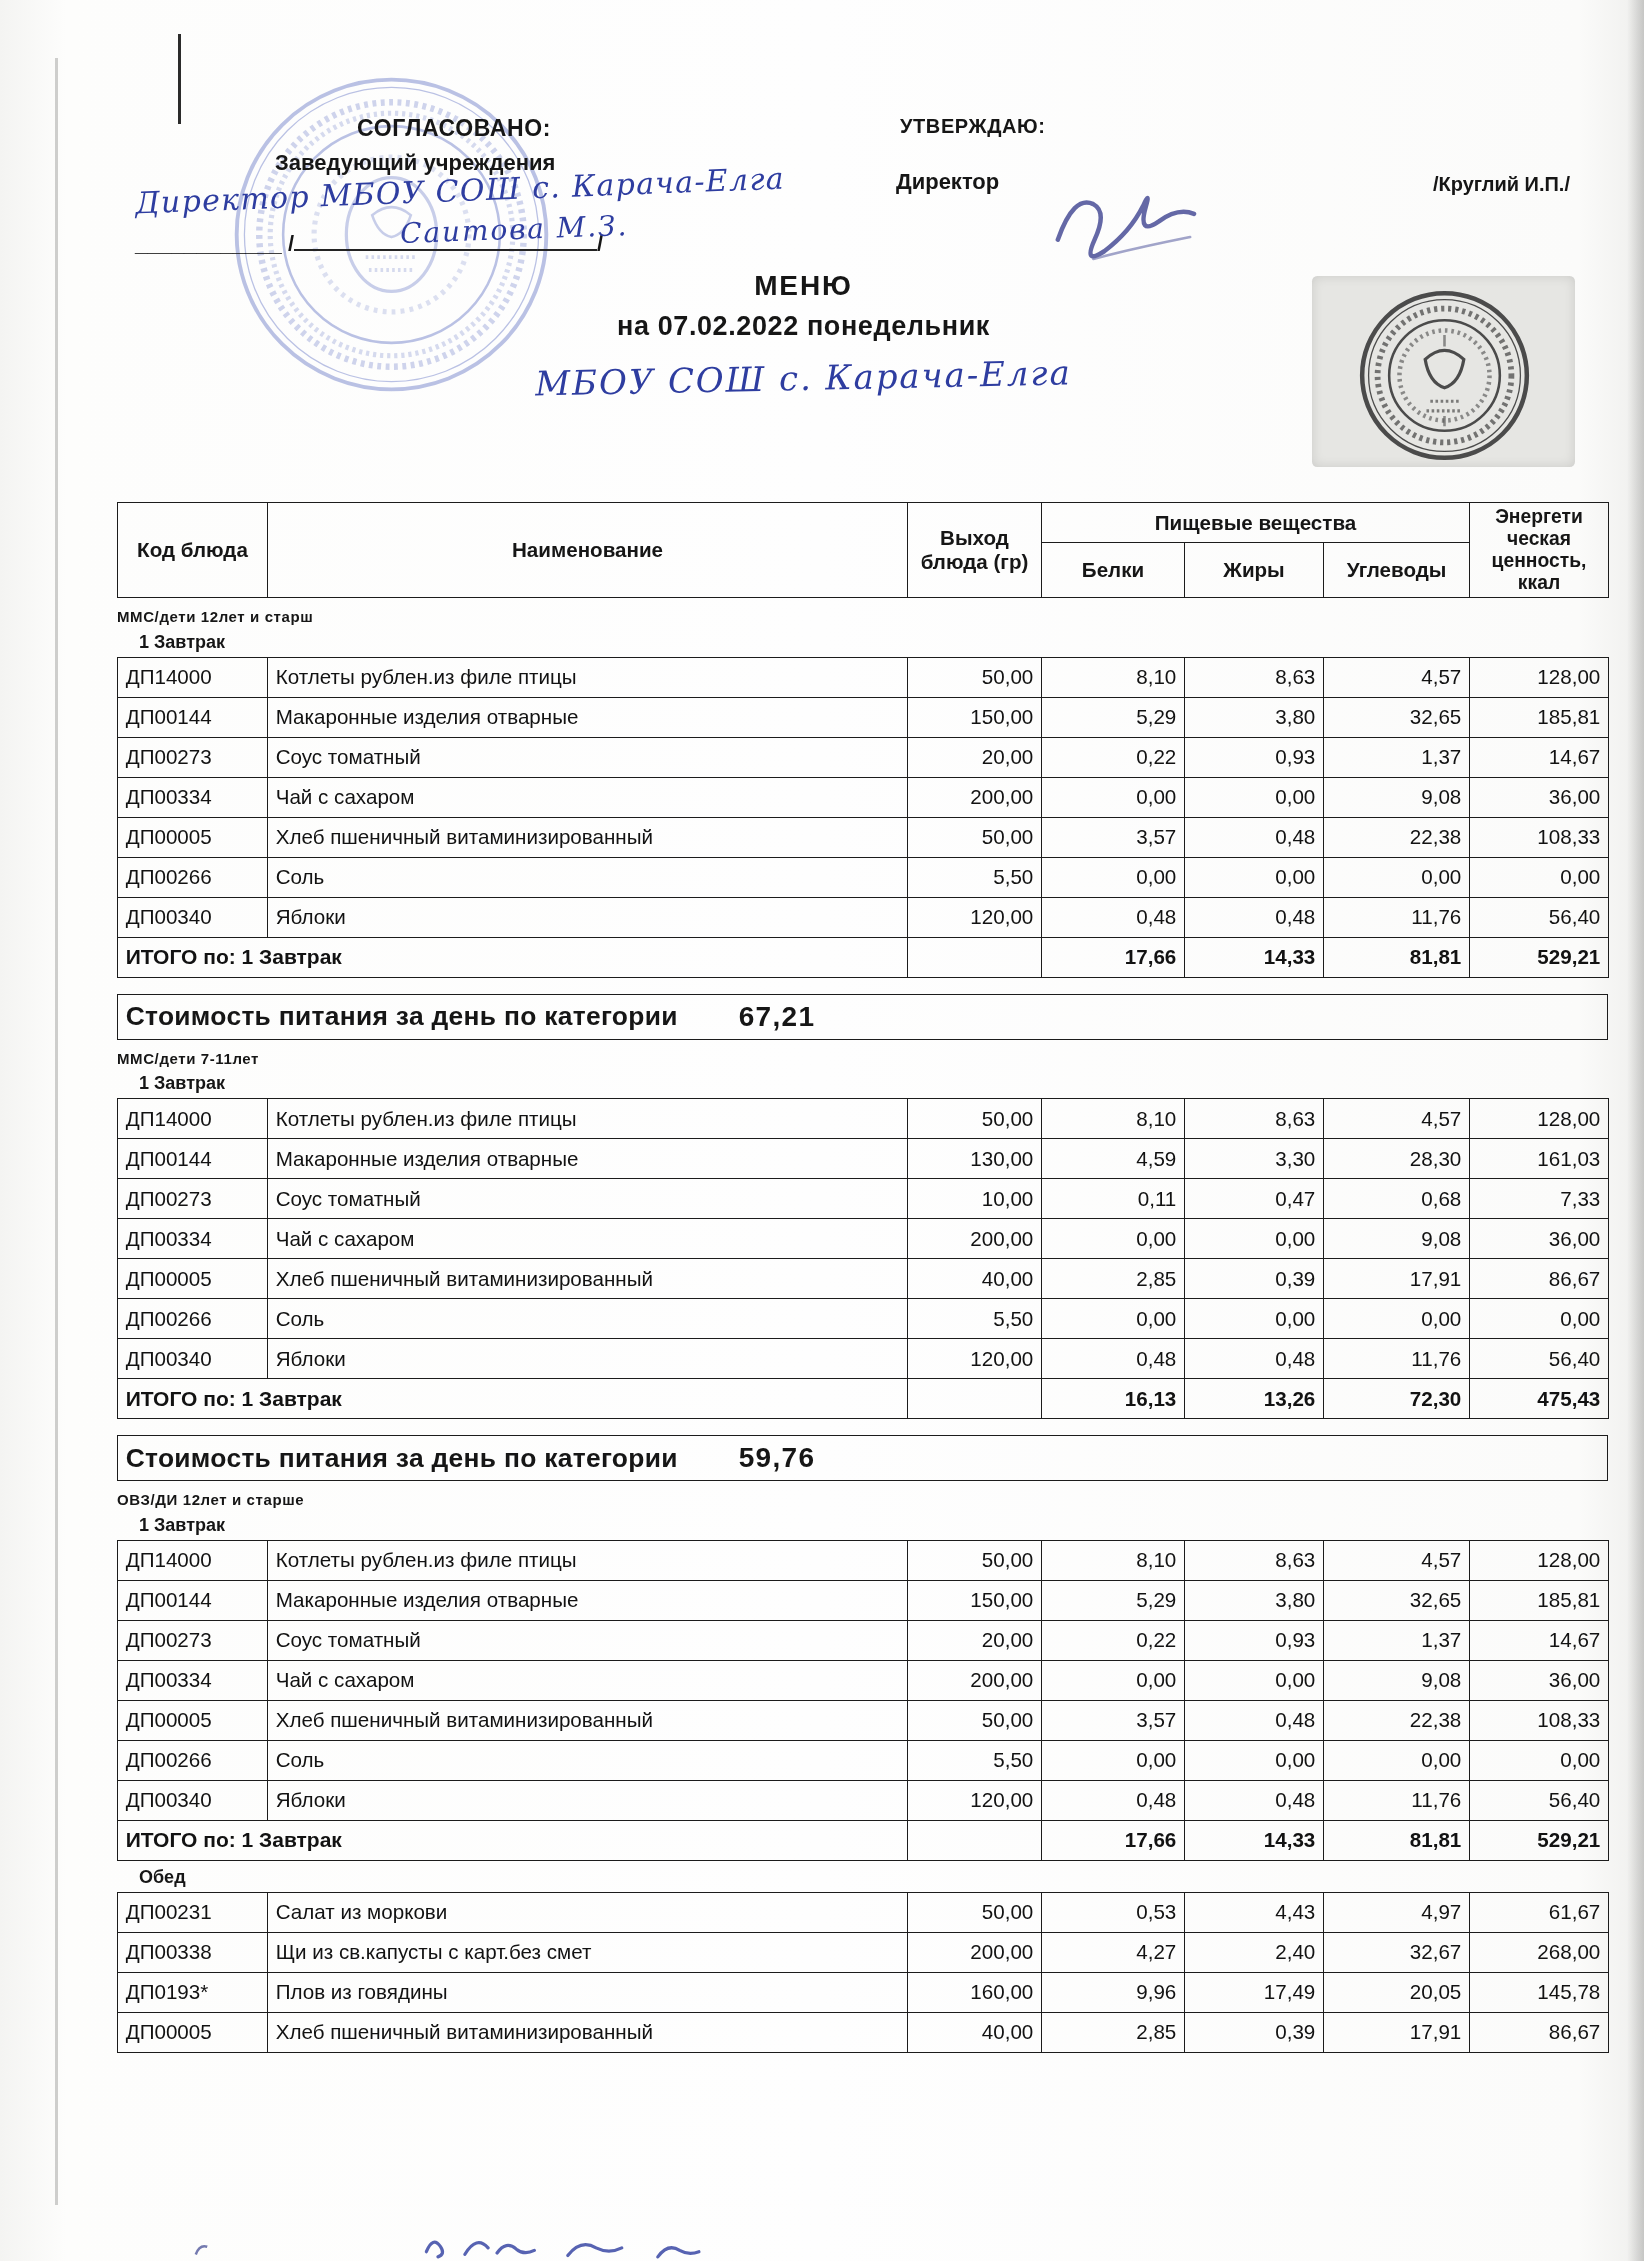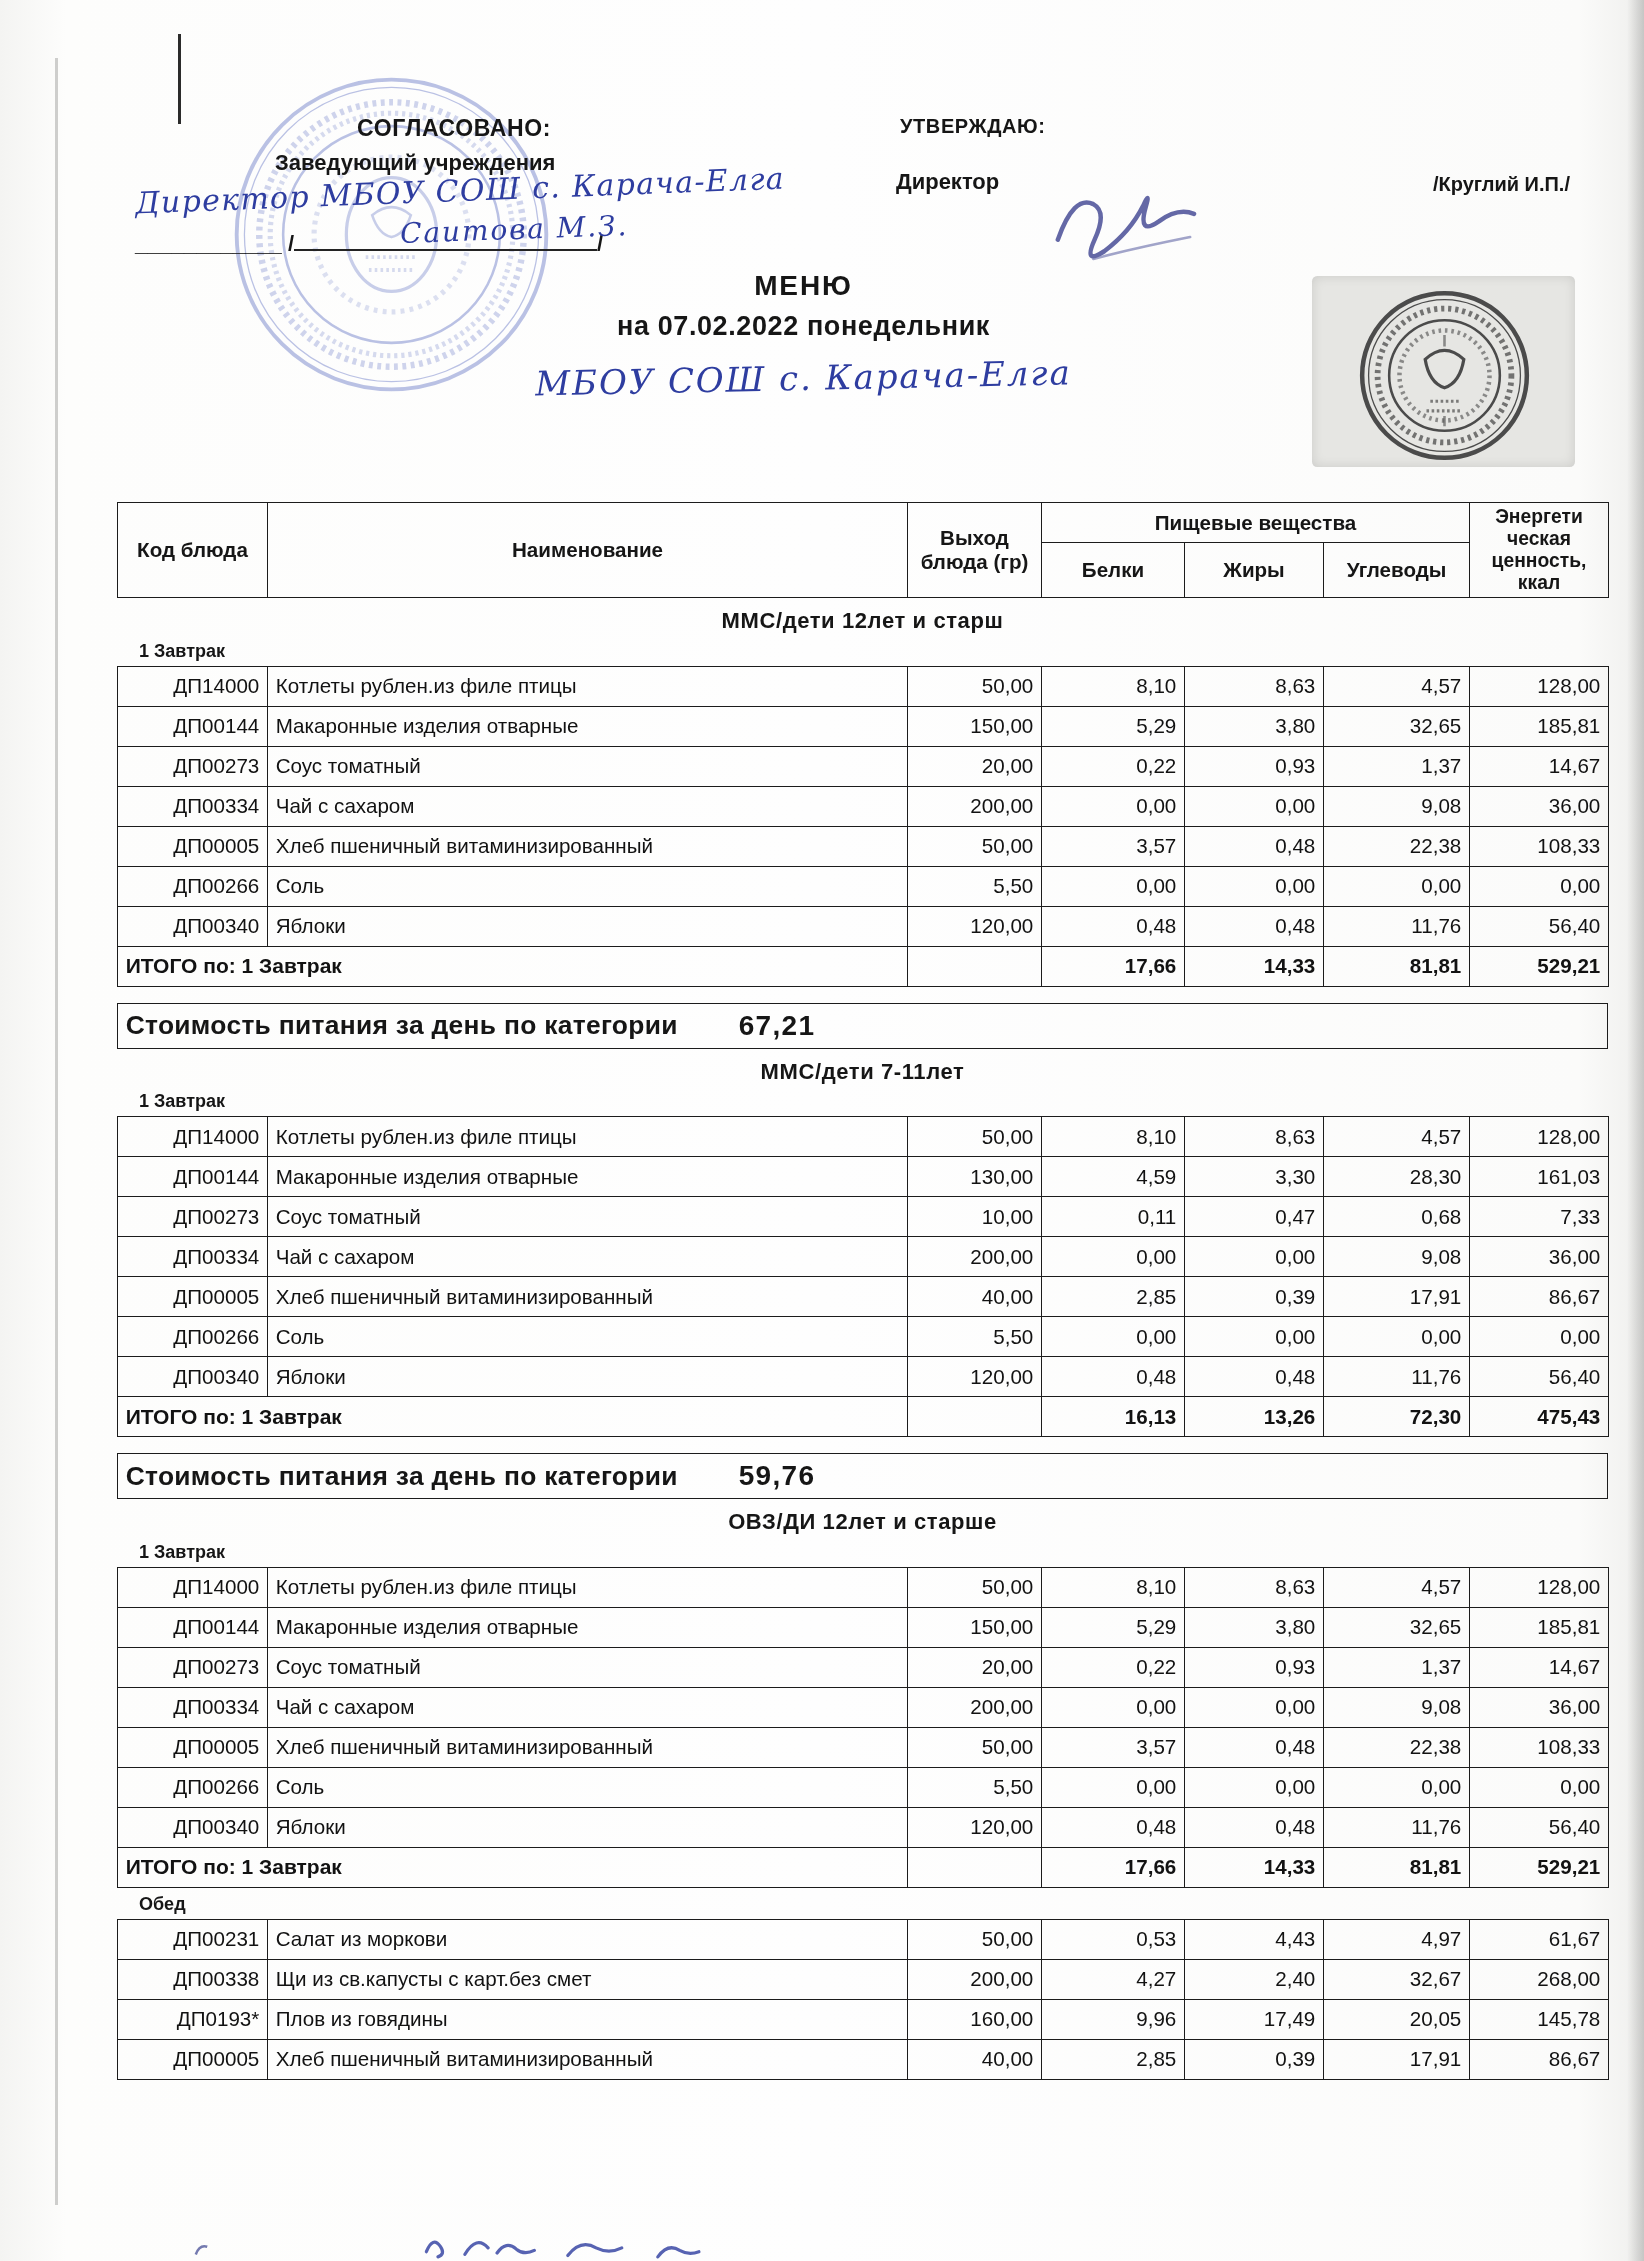--- a/index.html
+++ b/index.html
@@ -31,26 +31,26 @@
   
   .content{position:absolute;left:117px;top:502px;width:1491px;}
   table{border-collapse:collapse;table-layout:fixed;width:1491px;}
   col.w0{width:150px;} col.w1{width:640px;} col.w2{width:134px;}
   col.w3{width:143px;} col.w4{width:139px;} col.w5{width:146px;} col.w6{width:139px;}
   th,td{border:1.9px solid #1c1c1c;overflow:hidden;}
   th{font-size:20.6px;font-weight:bold;text-align:center;padding:2.6px 3.9px;vertical-align:middle;line-height:1.15;}
   th.energy{font-size:19.3px;}
   th.nutr{height:34px;}
   td{height:39px;font-size:20.6px;padding:0 7.7px;vertical-align:middle;color:#121212;}
-  td.c0{text-align:right;margin-top:15px;}
+  td.c0{text-align:left;margin-top:15px;}
   td.c1{text-align:left;}
   td.c2,td.c3,td.c4,td.c5,td.c6{text-align:right;}
   tr.total-row td{font-weight:bold;}
   td.total-label{text-align:left;font-size:21px;}
-  .section-title{margin:10.3px 0 3.9px 0;text-align:center;font-size:22px;font-weight:bold;letter-spacing:0.6px;}
+  .section-title{margin:10.3px 0 3.9px 0;font-size:15px;font-weight:bold;letter-spacing:0.6px;}
   .meal-label{margin:6.4px 0 3.9px 22px;font-size:18px;font-weight:bold;}
   .cost-row{margin-top:16px;border:1.9px solid #1c1c1c;height:44px;display:flex;align-items:center;padding-left:7.7px;}
   .cost-row .lbl{font-size:26.4px;font-weight:bold;letter-spacing:0.3px;}
   .cost-row .val{font-size:28px;font-weight:bold;margin-left:61px;letter-spacing:1.3px;}
   
   .stamp-blue{left:227px;top:70px;opacity:.42;}
   .seal-box{left:1312px;top:276px;width:263px;height:191px;background:#e6e6e3;border-radius:5.2px;box-shadow:inset 0 0 11.6px rgba(0,0,0,.12);}
   .seal{left:1348px;top:282px;}
   .ink-sign{left:1032px;top:162px;}
   .bottom-hand{left:413px;top:2226px;}

